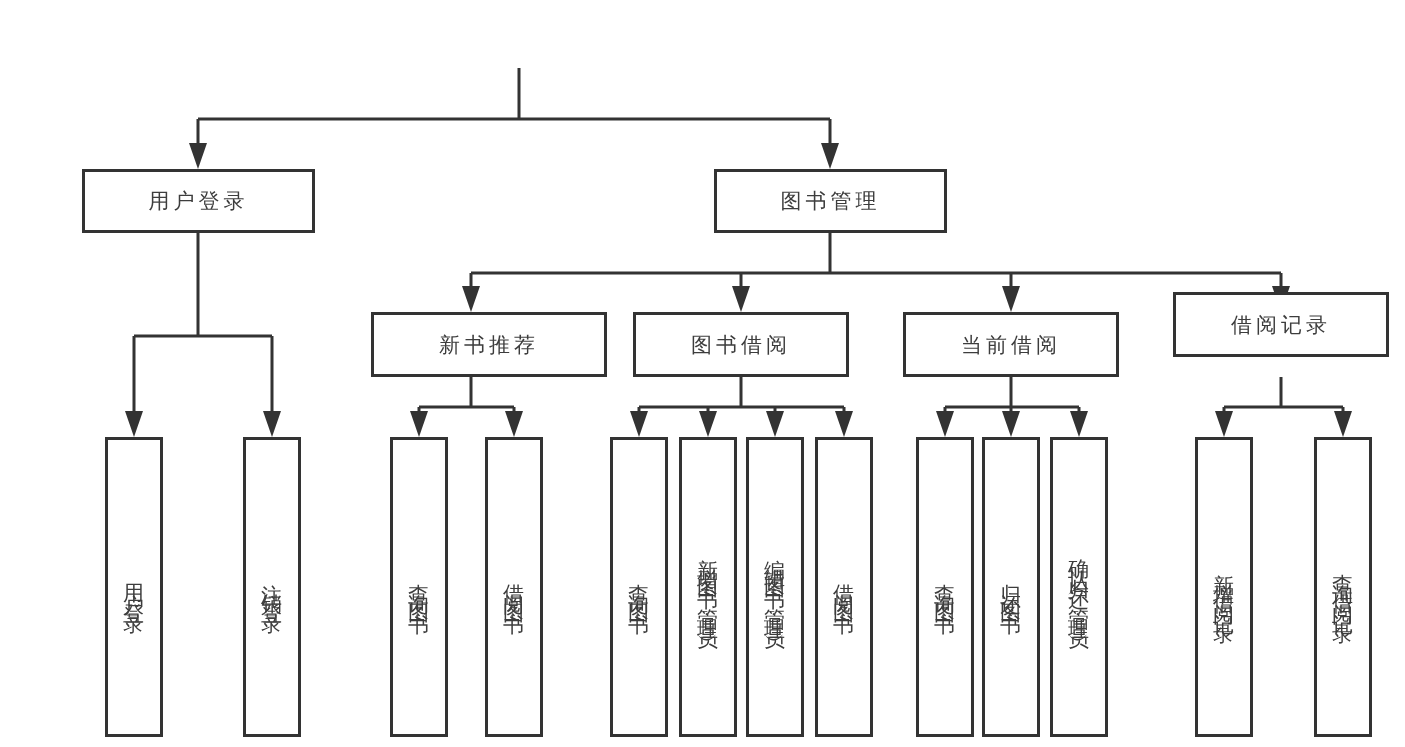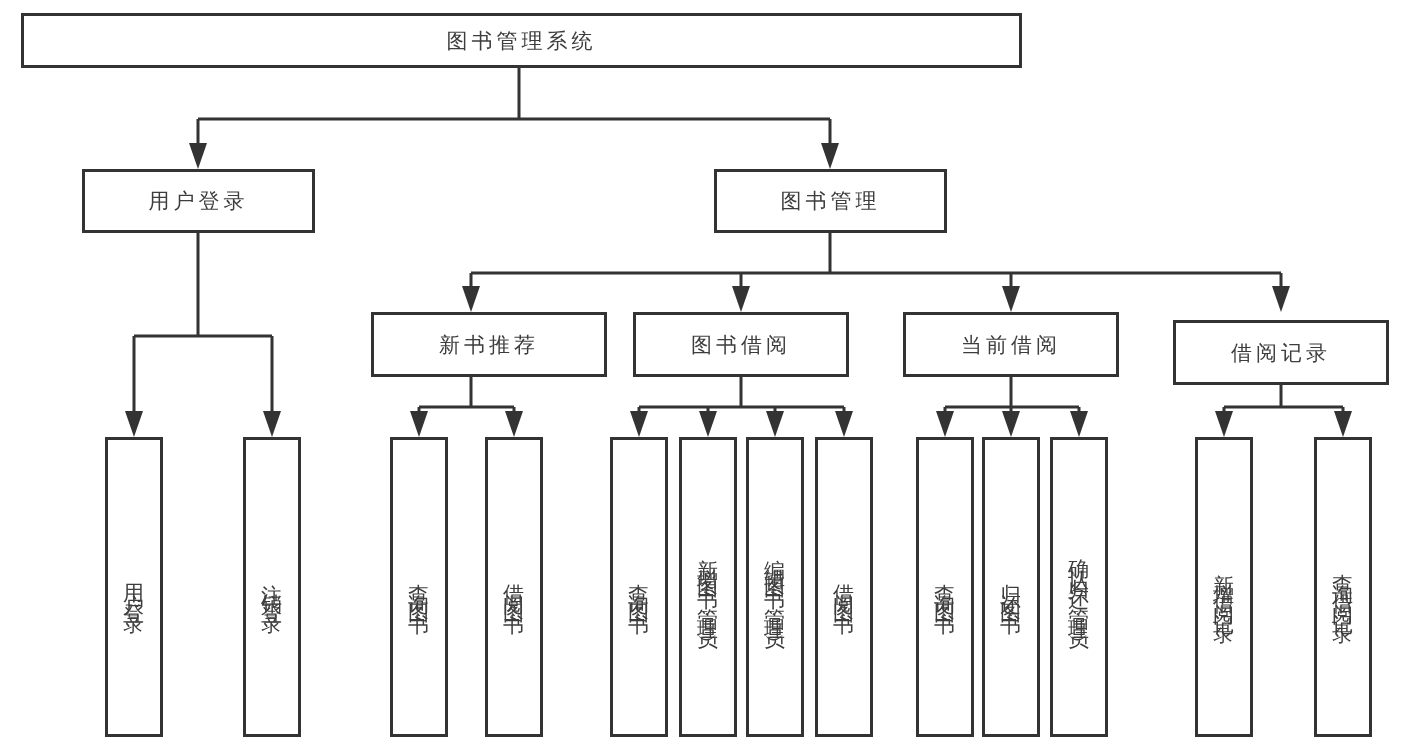--- a/index.html
+++ b/index.html
@@ -107,41 +107,38 @@
       <polygon class="head" points="766,411 784,411 775,437"></polygon>
       <polygon class="head" points="835,411 853,411 844,437"></polygon>
       <polygon class="head" points="936,411 954,411 945,437"></polygon>
       <polygon class="head" points="1002,411 1020,411 1011,437"></polygon>
       <polygon class="head" points="1070,411 1088,411 1079,437"></polygon>
       <polygon class="head" points="1215,411 1233,411 1224,437"></polygon>
       <polygon class="head" points="1334,411 1352,411 1343,437"></polygon>
     </g>
   </svg>
 
-  <div class="box" style="left:21px;top:13px;width:1001px;height:55px;">
-    <span>图书管理系统</span>
-  </div>
 
   <div class="box" style="left:82px;top:169px;width:233px;height:64px;">
     <span>用户登录</span>
   </div>
   <div class="box" style="left:714px;top:169px;width:233px;height:64px;align-items:center;">
     <span>图书管理</span>
   </div>
 
   <div class="box" style="left:371px;top:312px;width:236px;height:65px;">
     <span>新书推荐</span>
   </div>
   <div class="box" style="left:633px;top:312px;width:216px;height:65px;">
     <span>图书借阅</span>
   </div>
   <div class="box" style="left:903px;top:312px;width:216px;height:65px;">
     <span>当前借阅</span>
   </div>
-  <div class="box" style="left:1173px;top:320px;width:216px;height:65px;">
+  <div class="box" style="left:1173px;top:292px;width:216px;height:65px;">
     <span>借阅记录</span>
   </div>
 
   <div class="vbox" style="left:105px;">
     <span>用户登录</span>
   </div>
   <div class="vbox" style="left:243px;">
     <span>注销登录</span>
   </div>
 

